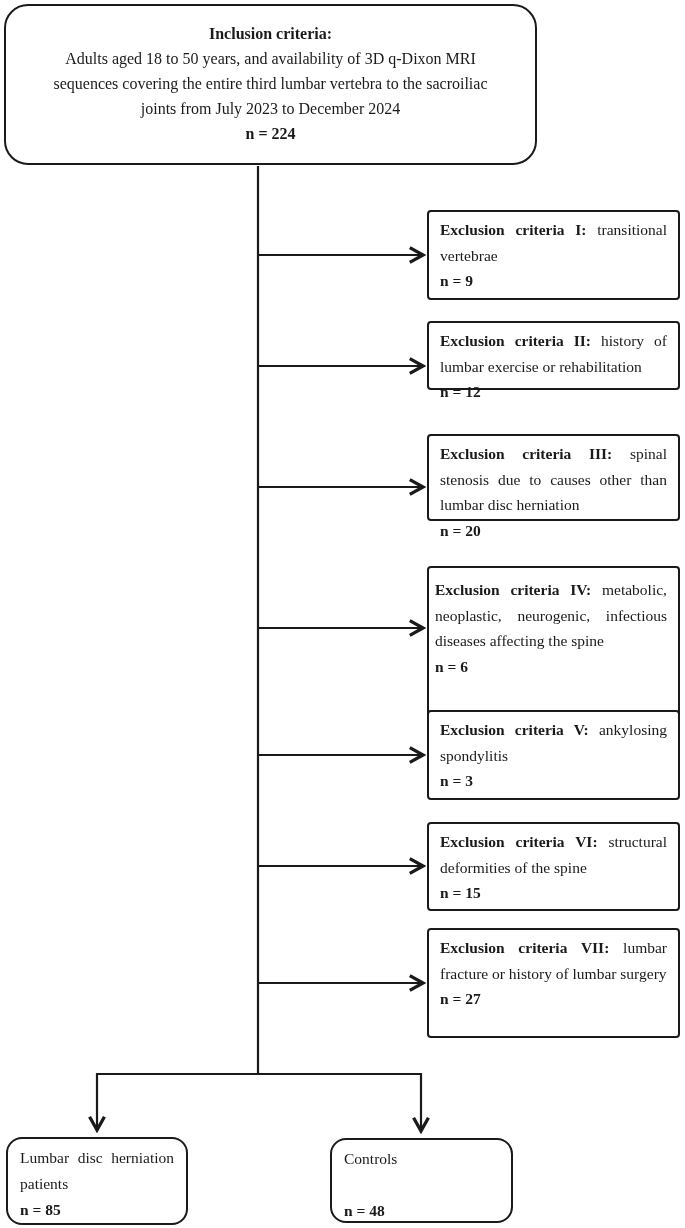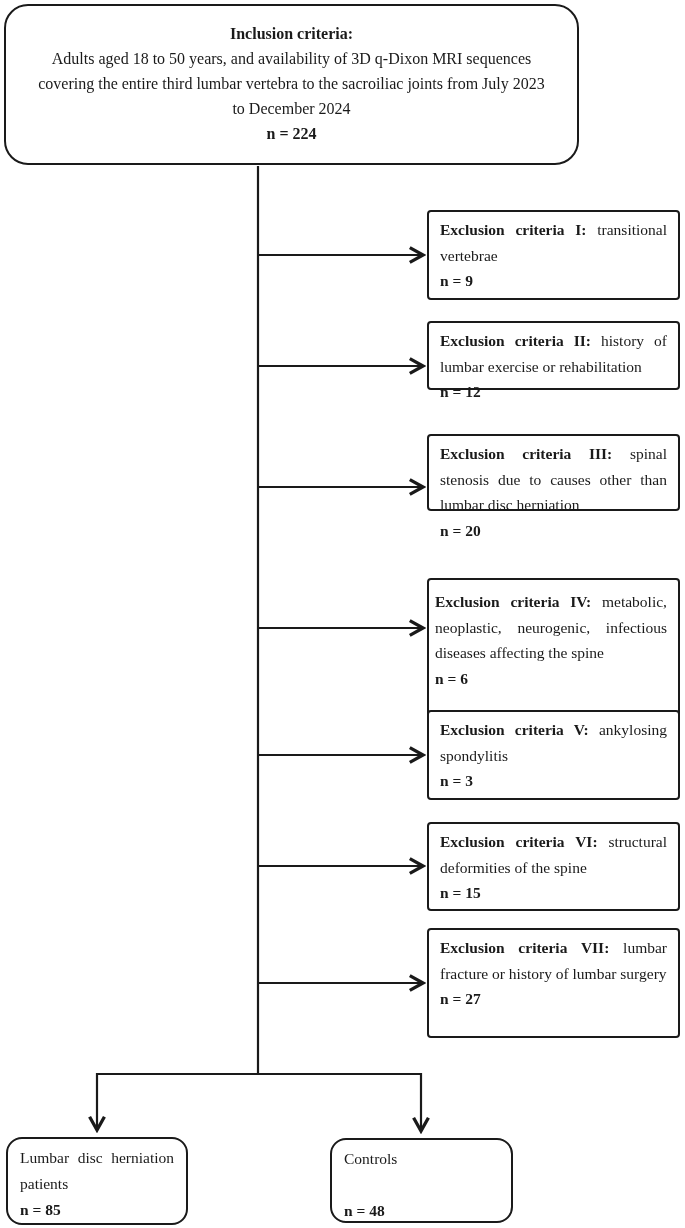--- a/index.html
+++ b/index.html
@@ -28,21 +28,21 @@
     box-sizing: border-box;
     background: #ffffff;
     border: 2px solid #1a1a1a;
   }
   .box p { margin: 0; }
   .bold { font-weight: bold; }
 
   
   .topbox {
     left: 4px; top: 4px;
-    width: 575px; height: 161px;
+    width: 533px; height: 161px;
     border-radius: 24px;
     border-width: 2.4px;
     text-align: center;
     font-size: 16px;
     line-height: 25px;
     padding: 15px 28px 0 28px;
   }
 
   
   .xbox {
@@ -101,26 +101,26 @@
   <div class="box xbox" style="top:210px;height:90px;">
     <p class="jtext"><b>Exclusion criteria I:</b> <span>transitional vertebrae</span></p>
     <p class="bold">n = 9</p>
   </div>
 
   <div class="box xbox" style="top:321px;height:69px;">
     <p class="jtext"><b>Exclusion criteria II:</b> <span>history of lumbar exercise or rehabilitation</span></p>
     <p class="bold">n = 12</p>
   </div>
 
-  <div class="box xbox" style="top:434px;height:77px;">
+  <div class="box xbox" style="top:434px;height:87px;">
     <p class="jtext"><b>Exclusion criteria III:</b> <span>spinal stenosis due to causes other than lumbar disc herniation</span></p>
     <p class="bold">n = 20</p>
   </div>
 
-  <div class="box xbox" style="top:578px;height:152px;padding-top:9px;padding-left:6px;">
+  <div class="box xbox" style="top:566px;height:152px;padding-top:9px;padding-left:6px;">
     <p class="jtext"><b>Exclusion criteria IV:</b> <span>metabolic, neoplastic, neurogenic, infectious diseases affecting the spine</span></p>
     <p class="bold">n = 6</p>
   </div>
 
   <div class="box xbox" style="top:710px;height:90px;">
     <p class="jtext"><b>Exclusion criteria V:</b> <span>ankylosing spondylitis</span></p>
     <p class="bold">n = 3</p>
   </div>
 
   <div class="box xbox" style="top:822px;height:89px;">

